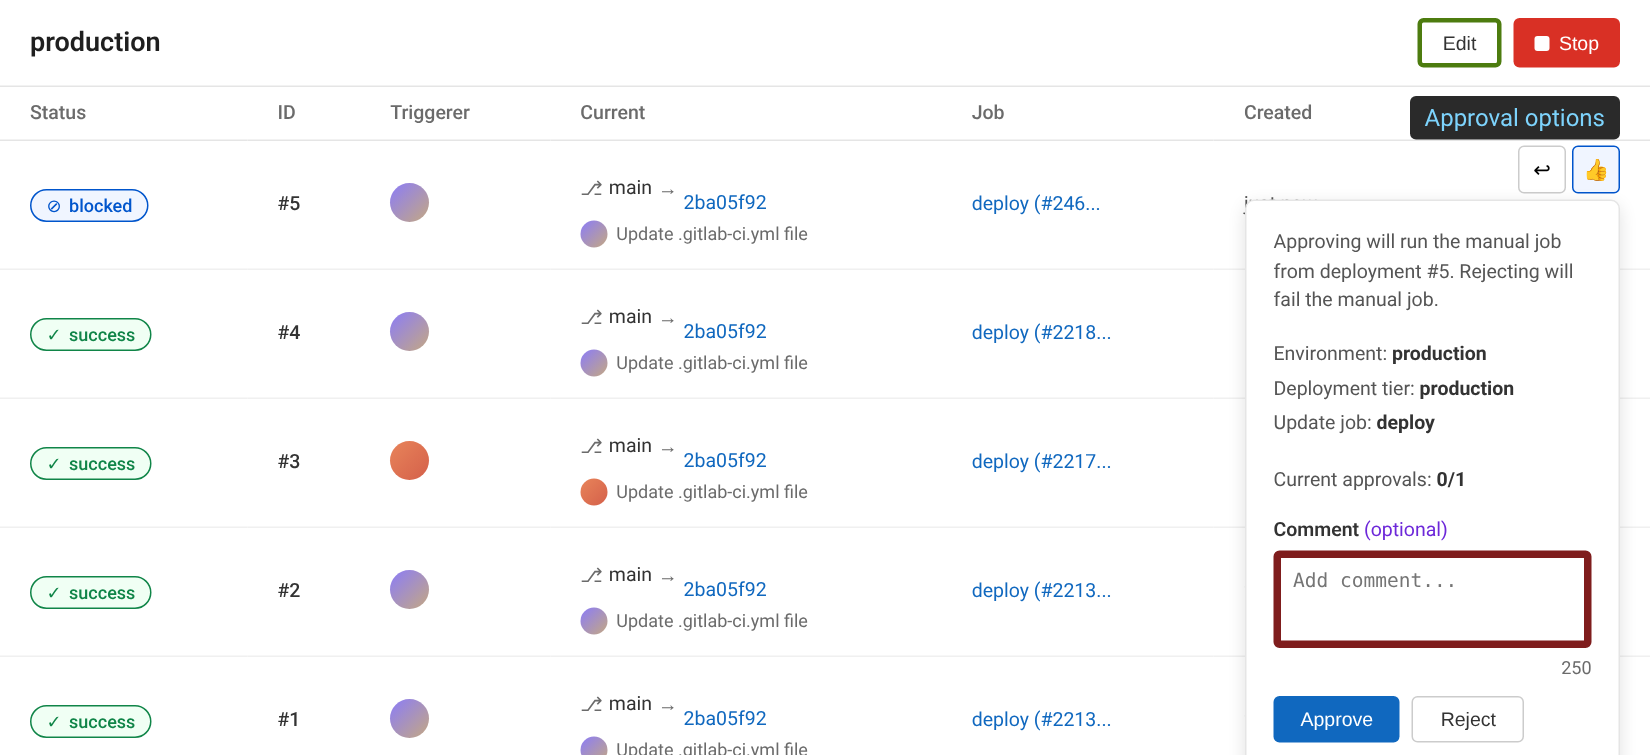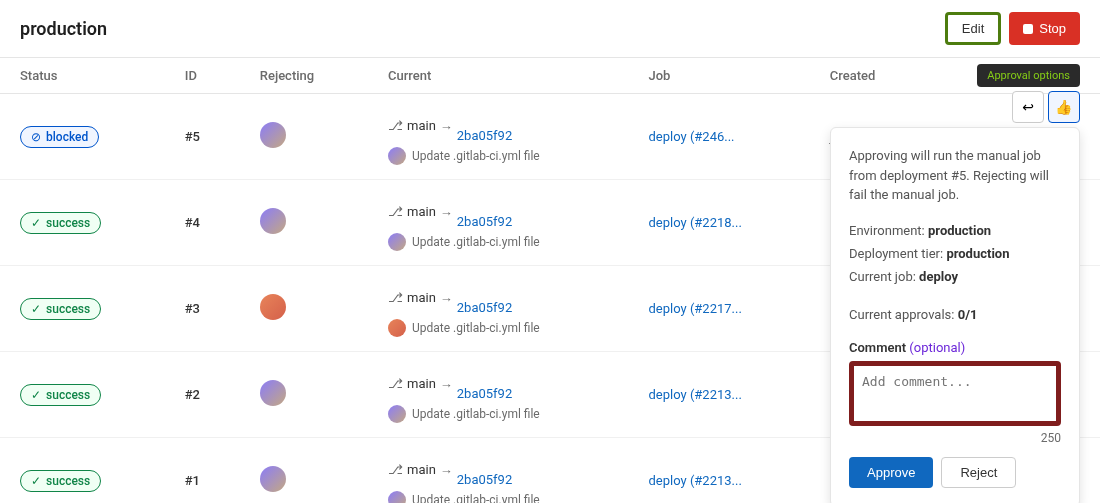--- a/index.html
+++ b/index.html
@@ -27,21 +27,21 @@
     .commit-cell { display: flex; flex-direction: column; gap: 4px; }
     .commit-branch { display: flex; align-items: center; gap: 4px; font-size: 13px; }
     .commit-branch .branch-icon { color: #6b6b6b; }
     .commit-hash { color: #1068bf; text-decoration: none; margin-top: 20px; }
     .commit-message-row { display: flex; align-items: center; gap: 6px; font-size: 12px; color: #6b6b6b; }
 
     .job-link { color: #1068bf; text-decoration: none; }
 
     
     .approval-panel-wrapper { position: absolute; top: 0; right: 0; z-index: 100; }
-    .approval-tooltip { background: #2a2a2a; color: #84cc16; font-size: 11px; padding: 5px 10px; border-radius: 4px; text-align: center; margin-bottom: 4px; float: right; margin-right: 0px; }
+    .approval-tooltip { background: #2a2a2a; color: #7dd3fc; font-size: 16px; padding: 5px 10px; border-radius: 4px; text-align: center; margin-bottom: 4px; float: right; margin-right: 0px; }
     .approval-actions-row { display: flex; gap: 4px; justify-content: flex-end; margin-bottom: 0; }
     .action-btn { width: 32px; height: 32px; border: 1px solid #ccc; background: #fff; border-radius: 4px; cursor: pointer; display: flex; align-items: center; justify-content: center; font-size: 14px; }
     .action-btn.active { border-color: #0055cc; background: #f0f5ff; }
 
     .approval-panel { background: #fff; border: 1px solid #e5e5e5; border-radius: 6px; padding: 18px; width: 250px; box-shadow: 0 4px 12px rgba(0,0,0,0.12); margin-top: 4px; }
     .approval-panel-title { font-size: 14px; font-weight: 600; margin-bottom: 8px; }
     .approval-panel-desc { font-size: 13px; color: #555; margin-bottom: 14px; line-height: 1.5; }
     .approval-info { font-size: 13px; color: #555; line-height: 1.8; margin-bottom: 14px; }
     .approval-info strong { color: #333; }
     .approval-comment-label { font-size: 13px; font-weight: 600; margin-bottom: 6px; }
@@ -65,21 +65,21 @@
     </button>
   </div>
 </div>
 
 <div class="table-container">
   <table>
     <thead>
       <tr>
         <th>Status</th>
         <th>ID</th>
-        <th>Rejecting</th>
+        <th>Triggerer</th>
         <th>Current</th>
         <th>Job</th>
         <th>Created</th>
         <th>Deployed</th>
       </tr>
     </thead>
     <tbody id="table-body">
 
     <tr>
     <td>
@@ -244,21 +244,21 @@
       <div class="approval-tooltip">Approval options</div>
       <div class="approval-actions-row">
         <button class="action-btn" title="Rollback">↩</button>
         <button class="action-btn active" title="Approval options">👍</button>
       </div>
       <div class="approval-panel">
         <div class="approval-panel-desc">Approving will run the manual job from deployment #5. Rejecting will fail the manual job.</div>
         <div class="approval-info">
           <span>Environment:</span> <strong>production</strong><br>
           <span>Deployment tier:</span> <strong>production</strong><br>
-          <span>Current job:</span> <strong>deploy</strong>
+          <span>Update job:</span> <strong>deploy</strong>
         </div>
         <div class="approval-info">
           <span>Current approvals:</span> <strong>0/1</strong>
         </div>
         <div class="approval-comment-label">
           <span>Comment</span> <span class="approval-comment-optional">(optional)</span>
         </div>
         <textarea class="approval-textarea" placeholder="Add comment..." style=""></textarea>
         <div class="char-count">250</div>
         <div class="approval-btns">

